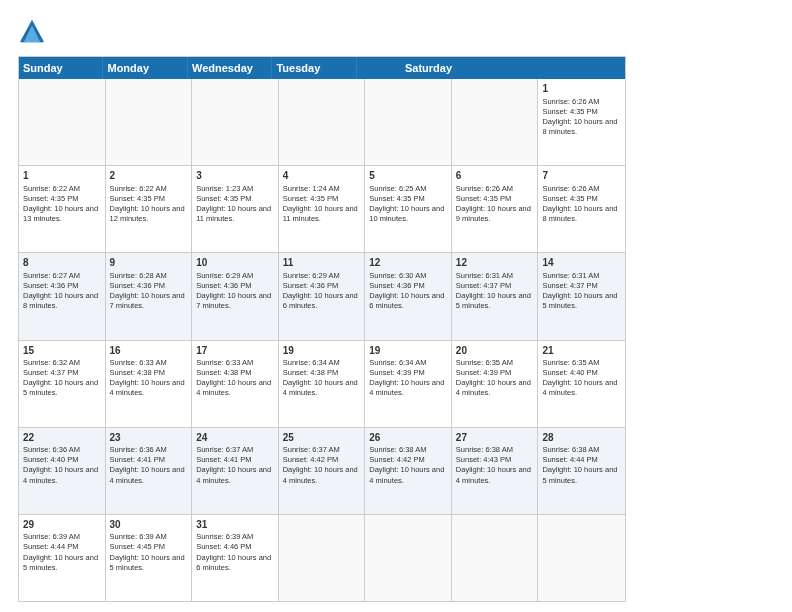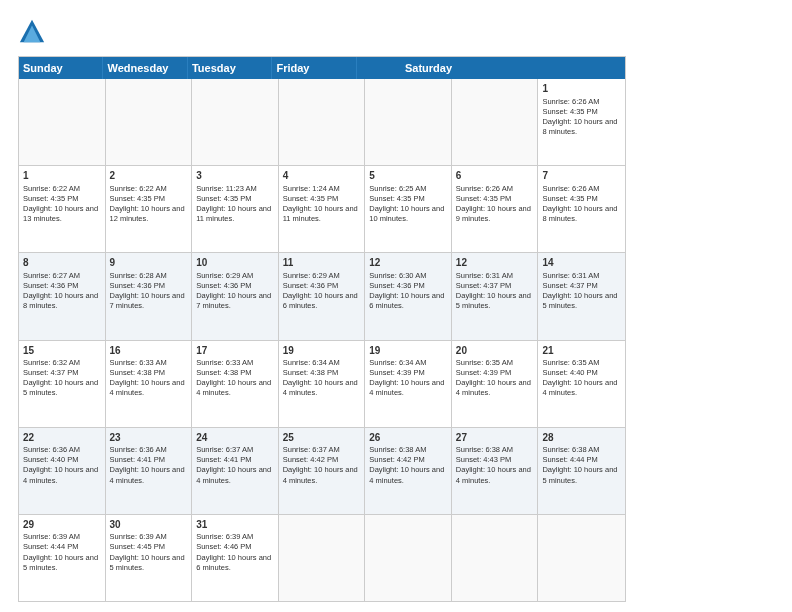--- a/index.html
+++ b/index.html
@@ -130,39 +130,39 @@
     </div>
     <div class="title-area">
       <div class="month-title"></div>
       <div class="location"></div>
     </div>
   </div>
 
   <div class="calendar">
     <div class="cal-header">
     <div class="cal-header-cell">Sunday</div>
+        <div class="cal-header-cell">Monday</div>
         <div class="cal-header-cell">Wednesday</div>
         <div class="cal-header-cell">Tuesday</div>
-        <div class="cal-header-cell">Friday</div>
         <div class="cal-header-cell">Saturday</div>
       </div>
     <div class="cal-body">
     <div class="cal-row">
           <div class="cal-cell empty"></div>
           <div class="cal-cell empty"></div>
           <div class="cal-cell empty"></div>
           <div class="cal-cell empty"></div>
           <div class="cal-cell empty"></div>
           <div class="cal-cell empty"></div>
           <div class="cal-cell"><span class="day-num">1</span><span>Sunrise: 6:26 AM</span><br><span>Sunset: 4:35 PM</span><br><span>Daylight: 10 hours and 8 minutes.</span></div>
         </div>
         <div class="cal-row">
           <div class="cal-cell"><span class="day-num">1</span><span>Sunrise: 6:22 AM</span><br><span>Sunset: 4:35 PM</span><br><span>Daylight: 10 hours and 13 minutes.</span></div>
           <div class="cal-cell"><span class="day-num">2</span><span>Sunrise: 6:22 AM</span><br><span>Sunset: 4:35 PM</span><br><span>Daylight: 10 hours and 12 minutes.</span></div>
-          <div class="cal-cell"><span class="day-num">3</span><span>Sunrise: 11:23 AM</span><br><span>Sunset: 4:35 PM</span><br><span>Daylight: 10 hours and 11 minutes.</span></div>
+          <div class="cal-cell"><span class="day-num">3</span><span>Sunrise: 1:23 AM</span><br><span>Sunset: 4:35 PM</span><br><span>Daylight: 10 hours and 11 minutes.</span></div>
           <div class="cal-cell"><span class="day-num">4</span><span>Sunrise: 1:24 AM</span><br><span>Sunset: 4:35 PM</span><br><span>Daylight: 10 hours and 11 minutes.</span></div>
           <div class="cal-cell"><span class="day-num">5</span><span>Sunrise: 6:25 AM</span><br><span>Sunset: 4:35 PM</span><br><span>Daylight: 10 hours and 10 minutes.</span></div>
           <div class="cal-cell"><span class="day-num">6</span><span>Sunrise: 6:26 AM</span><br><span>Sunset: 4:35 PM</span><br><span>Daylight: 10 hours and 9 minutes.</span></div>
           <div class="cal-cell"><span class="day-num">7</span><span>Sunrise: 6:26 AM</span><br><span>Sunset: 4:35 PM</span><br><span>Daylight: 10 hours and 8 minutes.</span></div>
         </div>
         <div class="cal-row row-alt">
           <div class="cal-cell"><span class="day-num">8</span><span>Sunrise: 6:27 AM</span><br><span>Sunset: 4:36 PM</span><br><span>Daylight: 10 hours and 8 minutes.</span></div>
           <div class="cal-cell"><span class="day-num">9</span><span>Sunrise: 6:28 AM</span><br><span>Sunset: 4:36 PM</span><br><span>Daylight: 10 hours and 7 minutes.</span></div>
           <div class="cal-cell"><span class="day-num">10</span><span>Sunrise: 6:29 AM</span><br><span>Sunset: 4:36 PM</span><br><span>Daylight: 10 hours and 7 minutes.</span></div>
           <div class="cal-cell"><span class="day-num">11</span><span>Sunrise: 6:29 AM</span><br><span>Sunset: 4:36 PM</span><br><span>Daylight: 10 hours and 6 minutes.</span></div>

